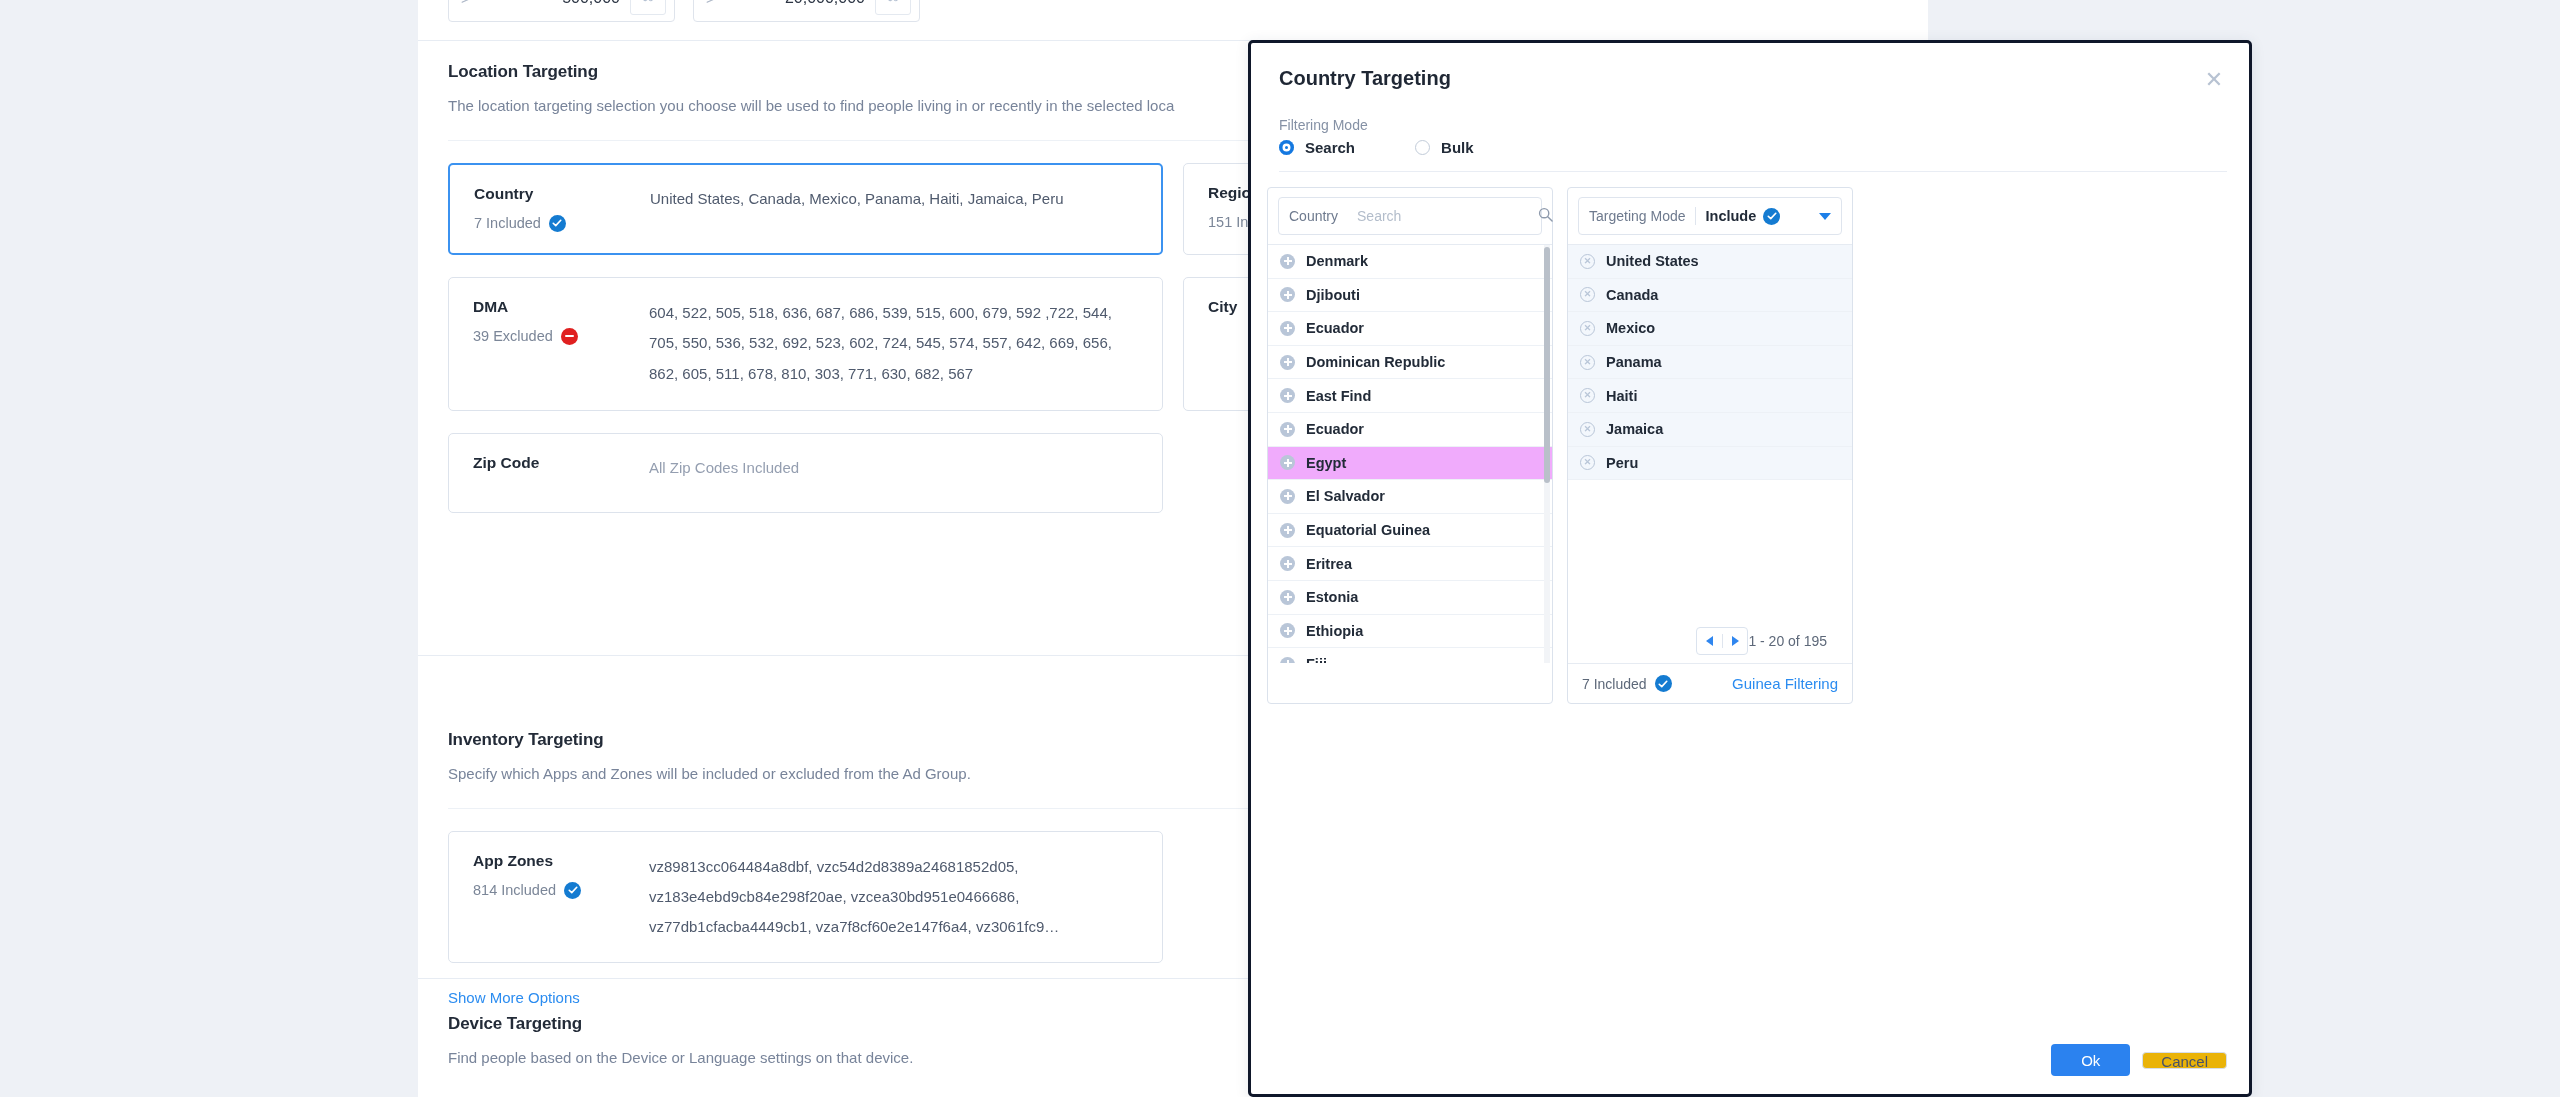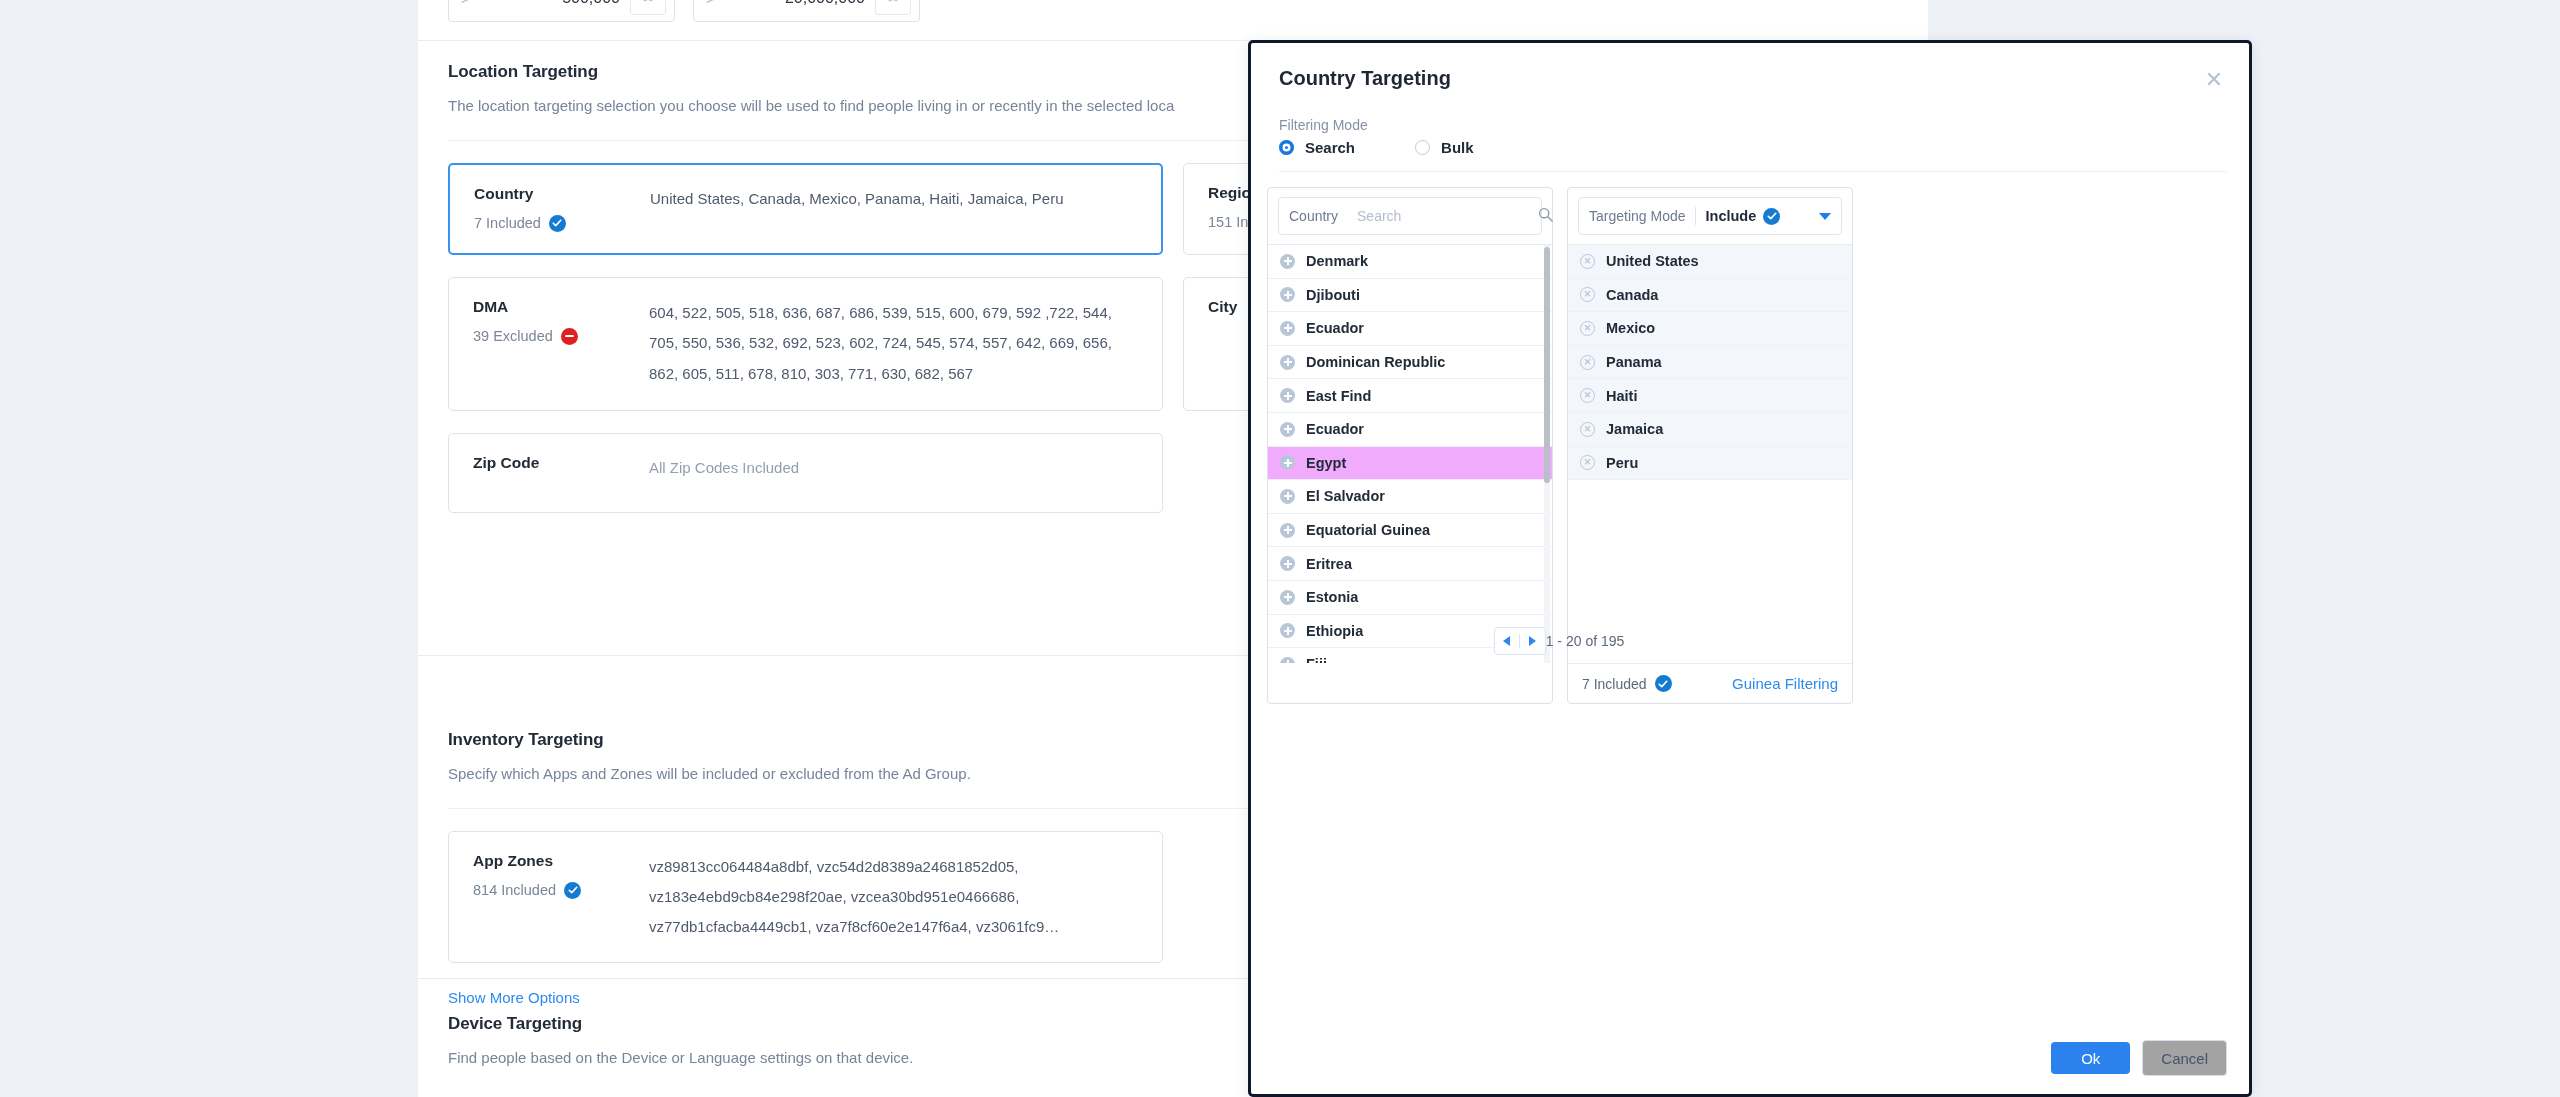--- a/index.html
+++ b/index.html
@@ -150,43 +150,43 @@
     background:#b9c0c9; border-radius:3px;
   }
   .vtrack { position:absolute; right:2px; top:0; width:6px; height:418px; background:#f2f4f7; }
 
   .pane-foot {
     height:40px; border-top:1px solid #e6ebf2; display:flex; align-items:center;
     justify-content:space-between; padding:0 14px; font-size:14px; color:#5d6879;
   }
   .pane-foot .inc { display:flex; align-items:center; gap:8px; }
 
-  .pager-row { position:absolute; left:28px; top:584px; width:560px; display:flex;
-               align-items:center; justify-content:center; }
+  .pager-row { position:absolute; left:16px; top:584px; width:560px; display:flex;
+               align-items:center; justify-content:flex-end; }
   .pager {
     width:52px; height:28px; border:1px solid #dbe3ee; border-radius:4px; background:#fff;
     display:flex; align-items:center; justify-content:center; gap:0;
   }
   .pg-btn { width:25px; height:26px; display:flex; align-items:center; justify-content:center; cursor:pointer; }
   .pg-div { width:1px; height:14px; background:#dfe5ee; }
   .tri-l { width:0;height:0;border-top:5px solid transparent;border-bottom:5px solid transparent;border-right:7px solid #2f86ef; }
   .tri-r { width:0;height:0;border-top:5px solid transparent;border-bottom:5px solid transparent;border-left:7px solid #2f86ef; }
   .pg-count { font-size:14px; color:#5d6879; }
 
   .modal-actions {
     position:absolute; right:22px; bottom:18px; display:flex; gap:12px; align-items:center;
   }
   .btn-ok {
     background:#2b82ef; color:#fff; border:none; border-radius:4px;
     padding:0 30px; height:32px; font-size:15px; font-weight:400; cursor:pointer;
     font-family:"Liberation Sans", sans-serif;
   }
   .btn-cancel {
-    background:#a3a3a3; color:#47526a; border:1px solid #d6deea; border-radius:4px;
-    padding:0 18px; height:36px; font-size:15px; cursor:pointer;
+    background:#eab308; color:#47526a; border:1px solid #d6deea; border-radius:4px;
+    padding:0 18px; height:17px; font-size:15px; cursor:pointer;
     font-family:"Liberation Sans", sans-serif;
   }
 </style>
 </head>
 <body>
 
 <div class="page">
 
   <div class="bg-left-rail"></div>
   <div class="bg-content"></div>

